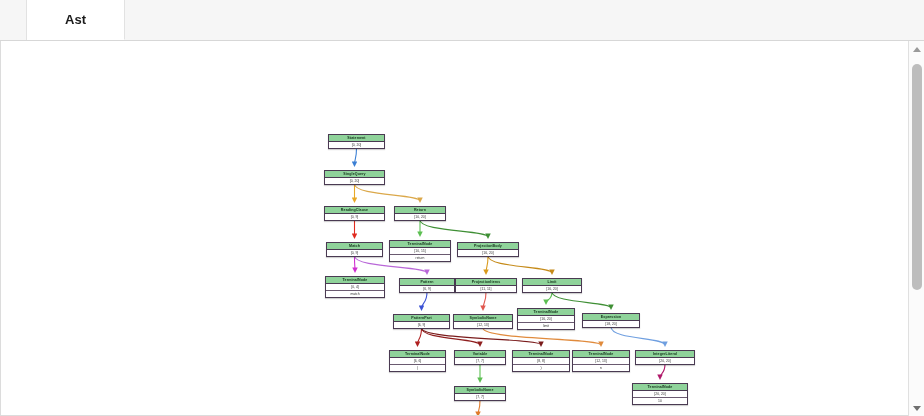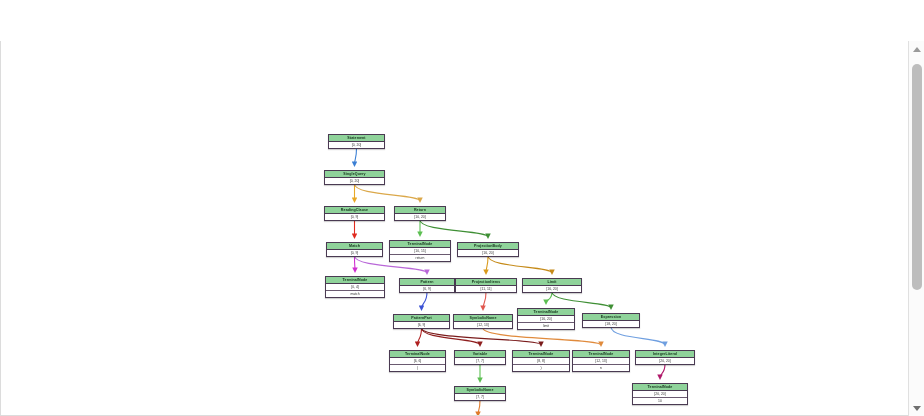--- a/index.html
+++ b/index.html
@@ -92,20 +92,27 @@
   }
   .vscroll .thumb{
     position:absolute;left:3px;width:10px;border-radius:5px;background:#bdbdbd;
   }
 </style>
 </head>
 <body>
 
 <div class="app">
 
+  <div class="tabbar">
+    <div class="tab-gutter"></div>
+    <div class="tab active">
+      <span>Ast</span>
+    </div>
+    <div class="tab-rest"></div>
+  </div>
 
   <div class="canvas-wrap">
     <div class="canvas" id="canvas">
       <svg class="edges" id="edges">
           <defs>
             <marker id="arr0" markerWidth="5" markerHeight="5" refX="3.2" refY="2.5" orient="auto">
               <path d="M0,0 L5,2.5 L0,5 Z" fill="#3b7fd4"></path>
             </marker>
             <marker id="arr1" markerWidth="5" markerHeight="5" refX="3.2" refY="2.5" orient="auto">
               <path d="M0,0 L5,2.5 L0,5 Z" fill="#e8a827"></path>

